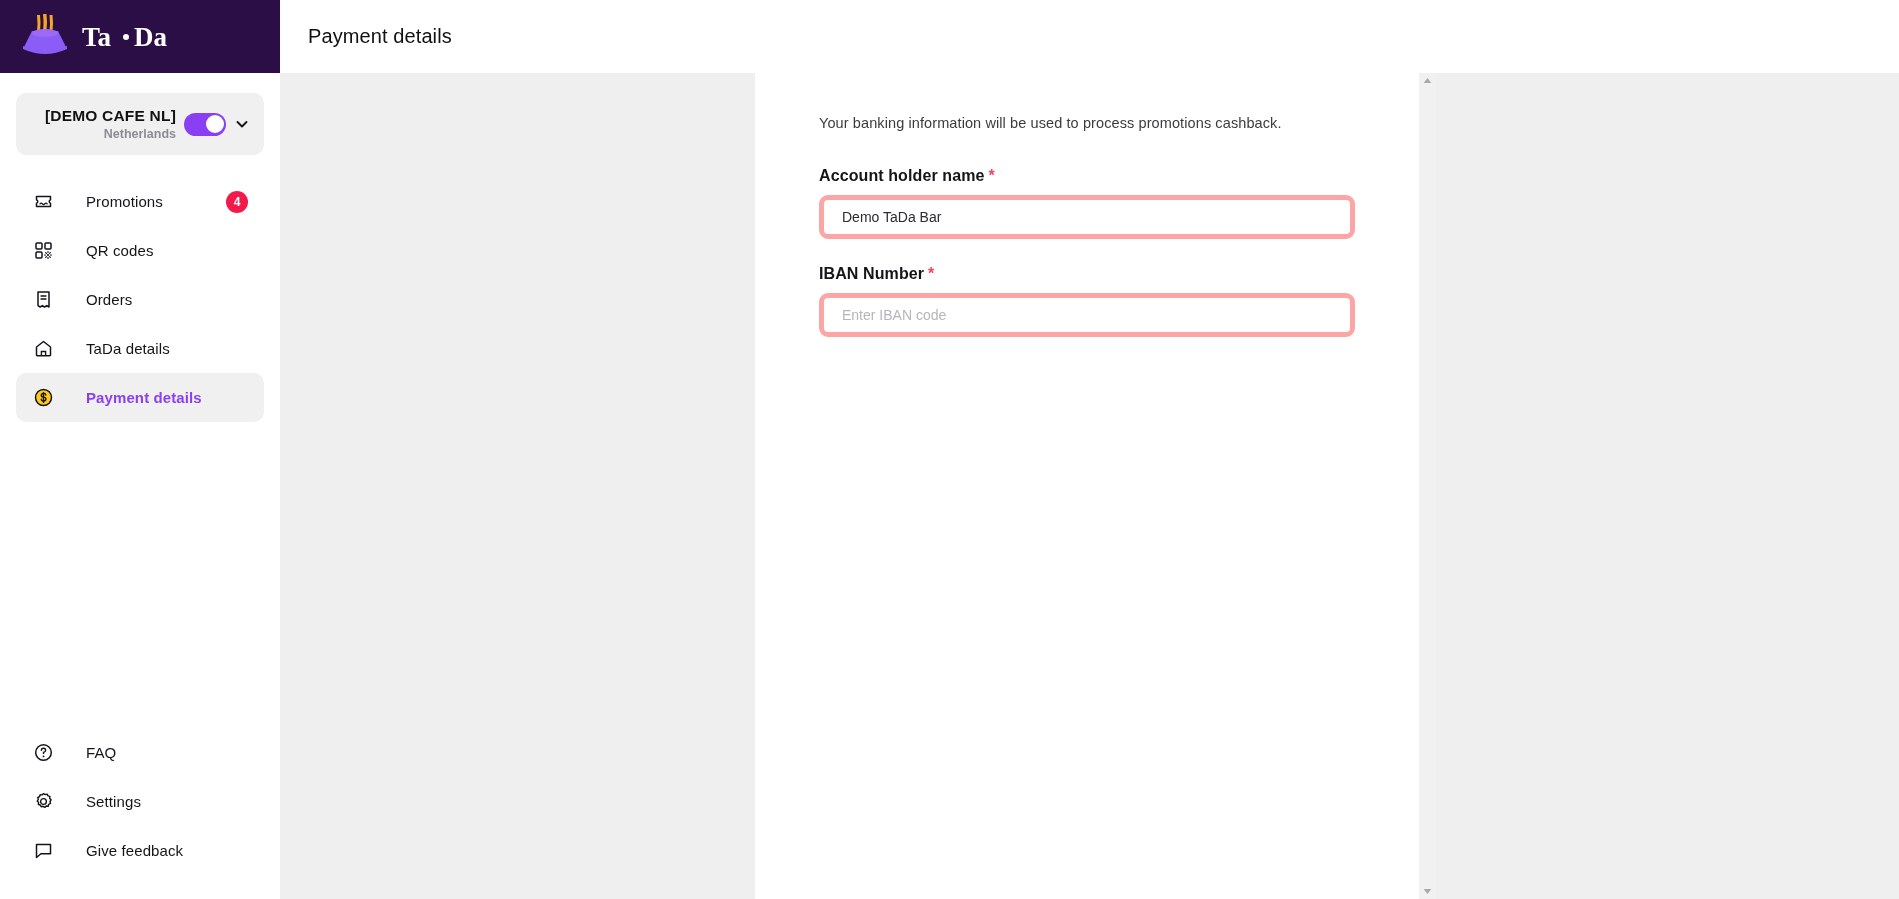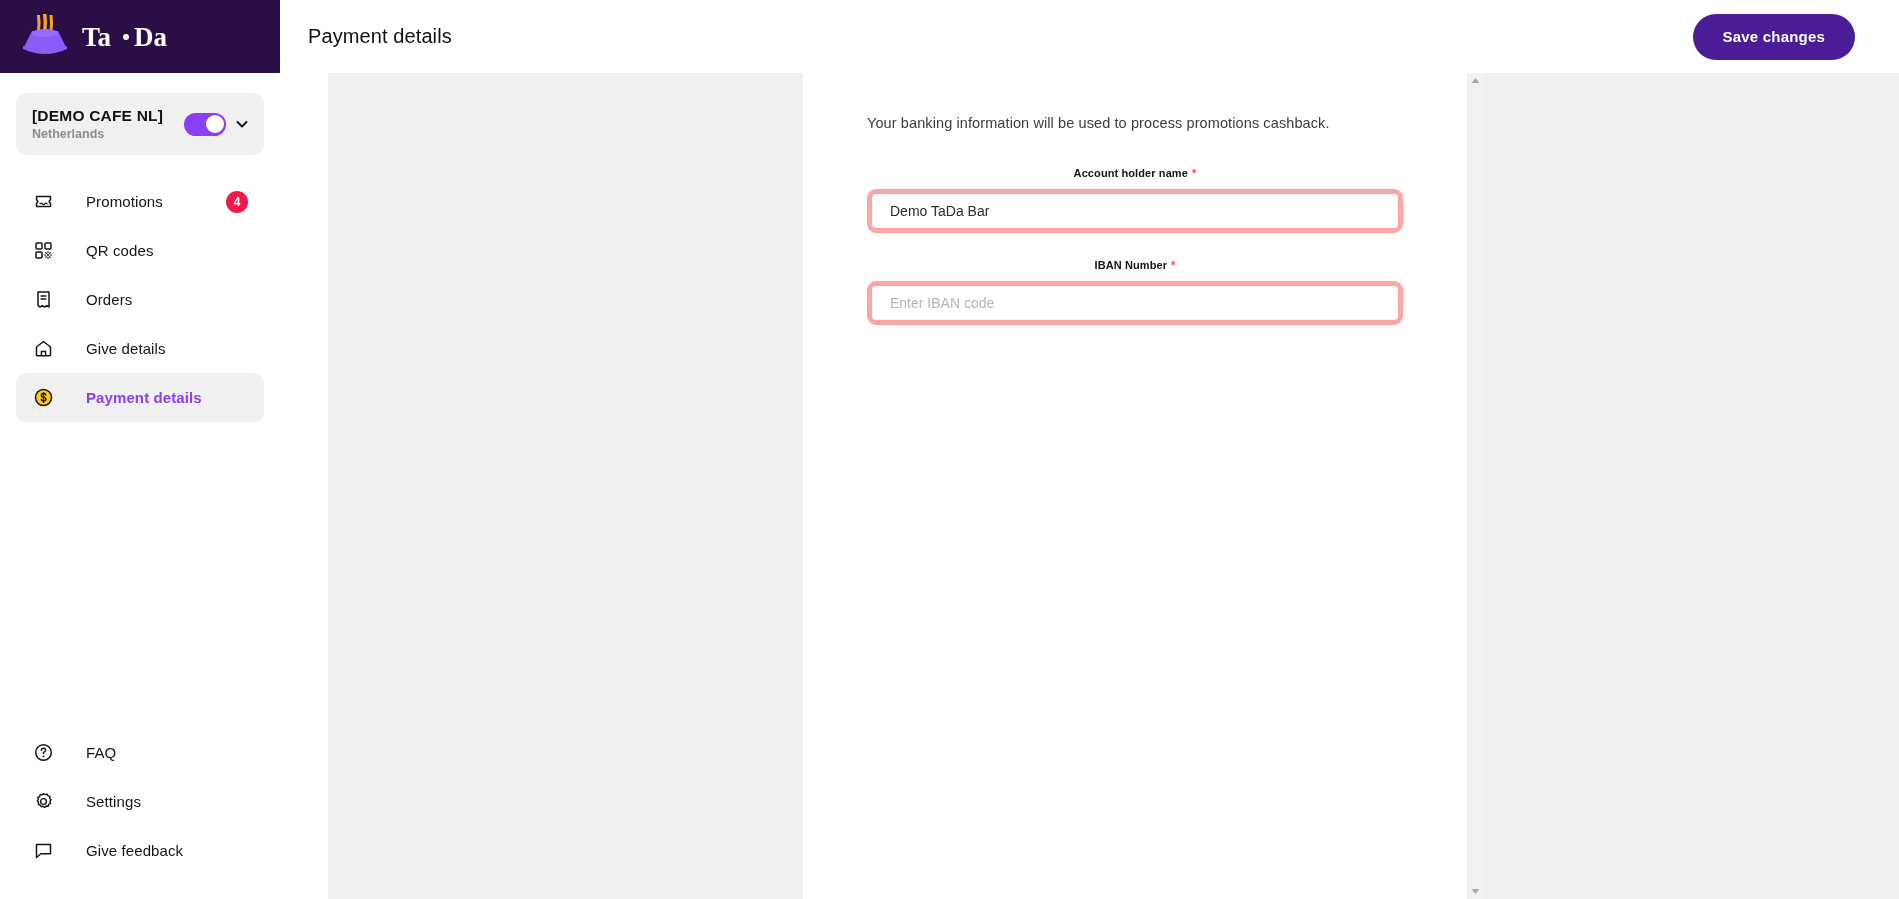--- a/index.html
+++ b/index.html
@@ -44,21 +44,21 @@
   .venue-card {
     margin: 20px 16px 0 16px;
     background: #F0F0F0;
     border-radius: 10px;
     height: 62px;
     display: flex;
     align-items: center;
     padding: 0 14px 0 16px;
     gap: 8px;
   }
-  .venue-text { flex: 1 1 auto; min-width: 0; }
+  .venue-text { flex: 1 1 auto; min-width: 0; text-align: right; }
   .venue-name {
     font-size: 15.5px;
     font-weight: 700;
     color: #111111;
     letter-spacing: .2px;
     white-space: nowrap;
     line-height: 1.25;
   }
   .venue-country {
     font-size: 12.5px;
@@ -164,21 +164,20 @@
     letter-spacing: .2px;
     cursor: pointer;
   }
 
   .work-area {
     flex: 1 1 auto;
     background: #EFEFEF;
     display: flex;
     position: relative;
     overflow: hidden;
-    margin-left: 48px;
   }
 
   .content-card {
     position: absolute;
     left: 475px;
     top: 0;
     width: 664px;
     bottom: 0;
     background: #ffffff;
     padding: 42px 0 0 0;
@@ -187,26 +186,25 @@
 
   .intro {
     font-size: 14.5px;
     color: #3B3B42;
     letter-spacing: .1px;
     margin-bottom: 36px;
   }
 
   .field { margin-bottom: 26px; }
   .field-label {
-    font-size: 11px;
+    font-size: 16px;
     font-weight: 700;
     color: #15141A;
     margin-bottom: 10px;
     letter-spacing: .1px;
-    text-align: center;
   }
   .req { color: #F4435C; font-weight: 700; margin-left: 4px; }
 
   .text-input {
     width: 536px;
     height: 44px;
     border: 5px solid #fca5a5;
     border-radius: 9px;
     padding: 0 18px;
     font-size: 14px;
@@ -311,21 +309,21 @@
         <span class="lbl">Orders</span>
       </div>
 
       <div class="nav-item">
         <span class="ico">
           <svg width="21" height="21" viewBox="0 0 21 21">
             <path d="M3.5 9 L10.5 3.5 L17.5 9 V17 a .8 .8 0 0 1 -.8 .8 H4.3 a .8 .8 0 0 1 -.8-.8 z" fill="none" stroke="#15141A" stroke-width="1.5" stroke-linejoin="round"></path>
             <path d="M8.4 17.8 v-4.3 h4.2 v4.3" fill="none" stroke="#15141A" stroke-width="1.4"></path>
           </svg>
         </span>
-        <span class="lbl">Give details</span>
+        <span class="lbl">TaDa details</span>
       </div>
 
       <div class="nav-item active">
         <span class="ico">
           <svg width="21" height="21" viewBox="0 0 21 21">
             <circle cx="10.5" cy="10.5" r="8" fill="#FFC91C" stroke="#15141A" stroke-width="1.5"></circle>
             <path d="M10.5 5.6 v9.8" stroke="#15141A" stroke-width="1.4" stroke-linecap="round"></path>
             <path d="M12.7 8 q0-1.6 -2.2-1.6 q-2.2 0 -2.2 1.9 q0 1.8 2.2 1.8 q2.4 0 2.4 2 q0 1.9 -2.4 1.9 q-2.2 0 -2.2-1.7" fill="none" stroke="#15141A" stroke-width="1.4" stroke-linecap="round"></path>
           </svg>
         </span>
@@ -371,21 +369,20 @@
       </div>
 
     </nav>
   </aside>
 
   <section class="main">
 
     <header class="topbar">
       <h1 class="page-title">Payment details</h1>
       <div class="topbar-spacer"></div>
-      <button class="save-btn">Save changes</button>
     </header>
 
     <div class="work-area">
 
       <div class="content-card">
         <div class="content-inner">
 
           <p class="intro">Your banking information will be used to process promotions cashback.</p>
 
           <div class="field">

